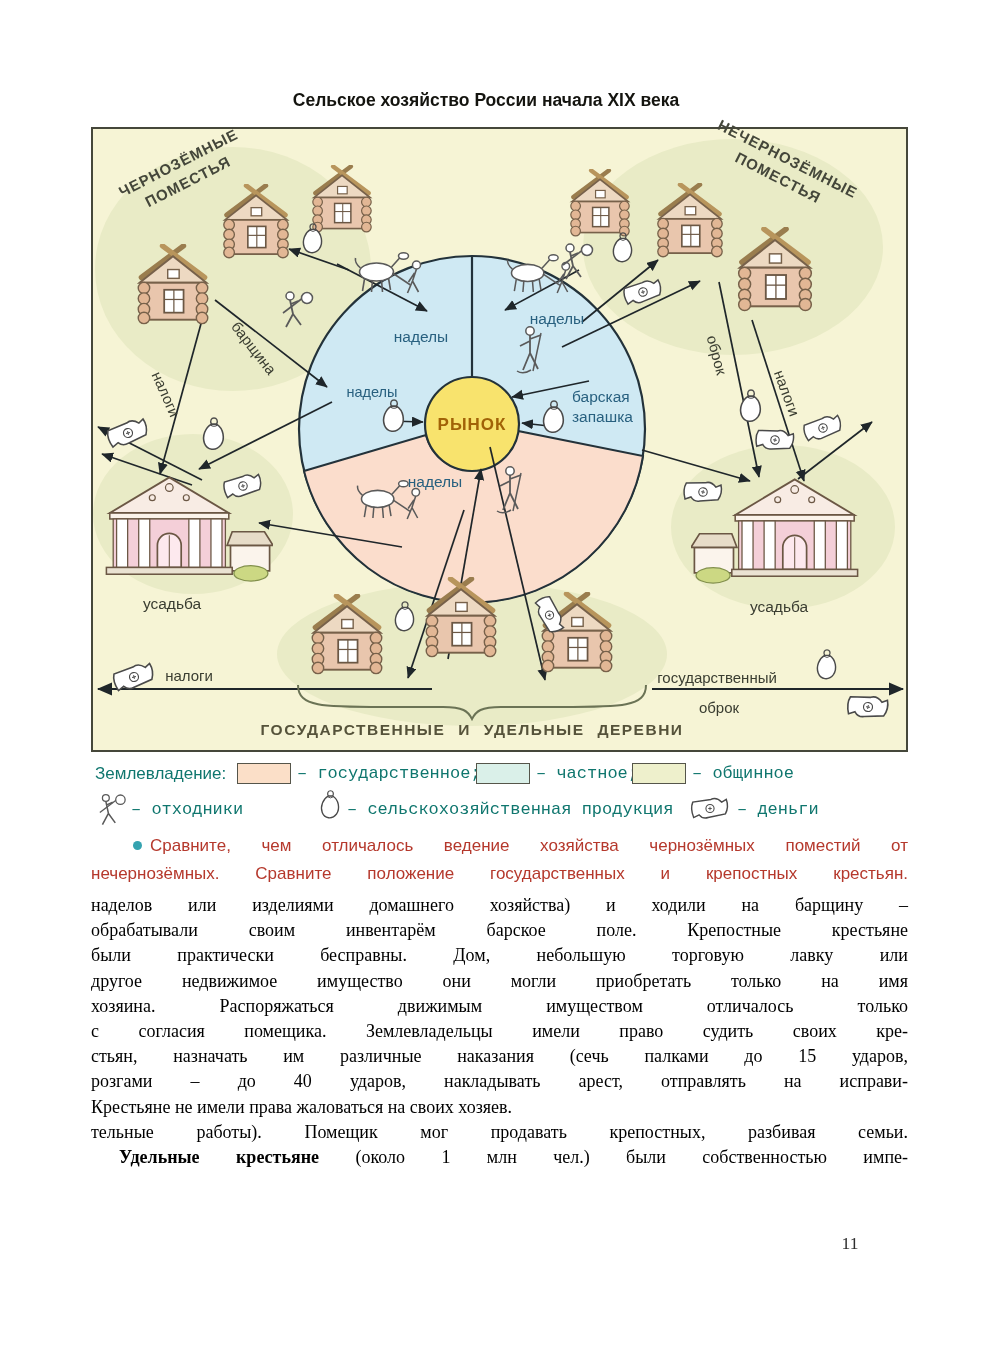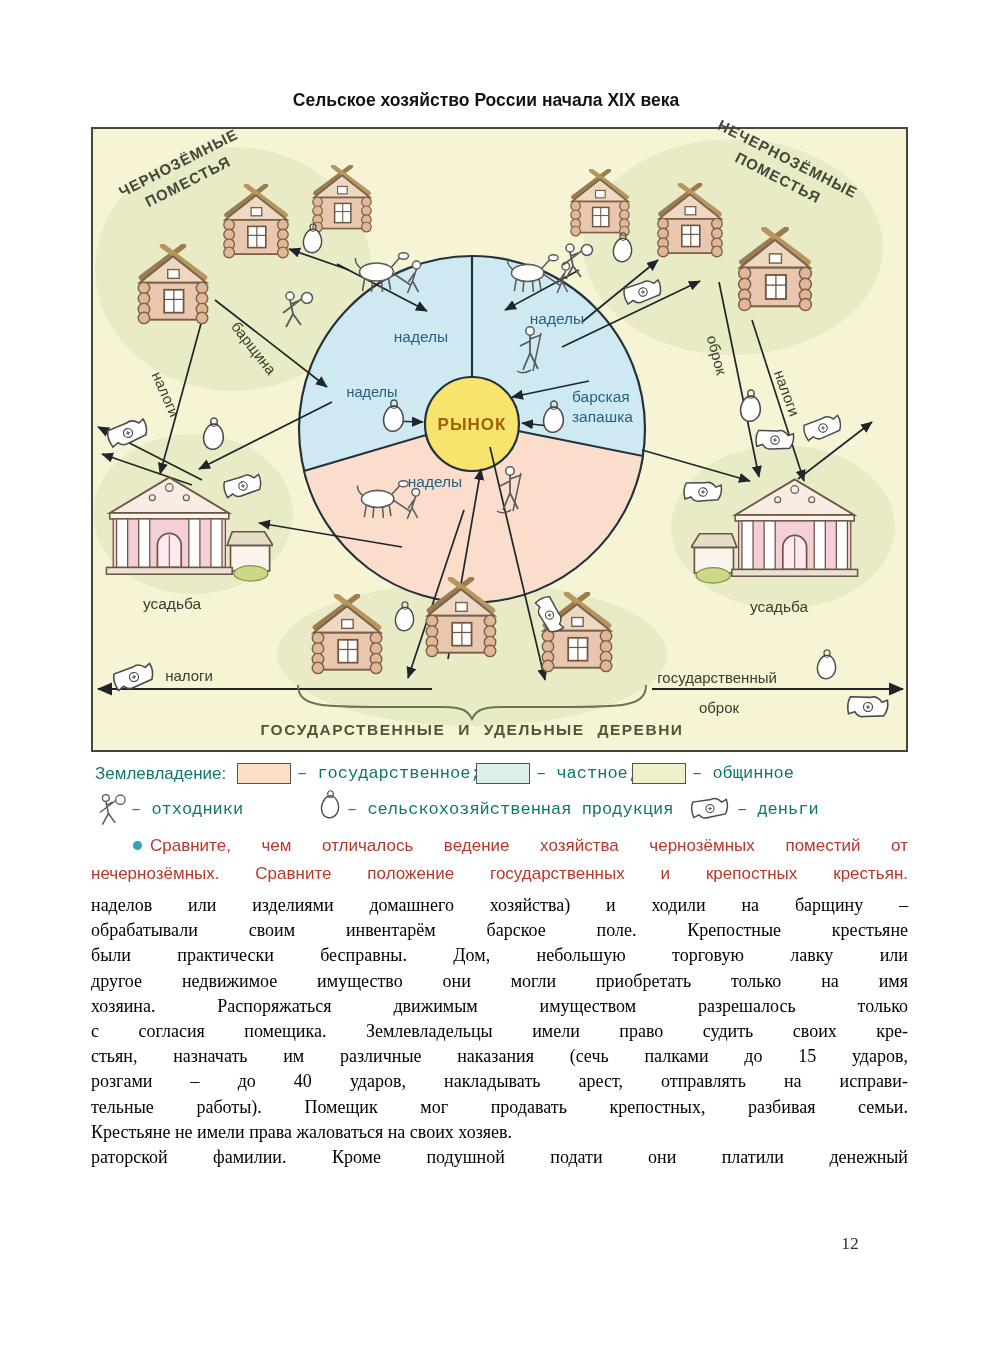--- a/index.html
+++ b/index.html
@@ -286,23 +286,23 @@
       <span>Сравните, чем отличалось ведение хозяйства чернозёмных поместий от</span>
     </div>
     <div class="q-line">нечернозёмных. Сравните положение государственных и крепостных крестьян.</div>
   </div>
 
   <div class="body-text">
       <div class="bline j">наделов или изделиями домашнего хозяйства) и ходили на барщину –</div>
       <div class="bline j">обрабатывали своим инвентарём барское поле. Крепостные крестьяне</div>
       <div class="bline j">были практически бесправны. Дом, небольшую торговую лавку или</div>
       <div class="bline j">другое недвижимое имущество они могли приобретать только на имя</div>
-      <div class="bline j">хозяина. Распоряжаться движимым имуществом разрешалось только</div>
+      <div class="bline j">хозяина. Распоряжаться движимым имуществом отличалось только</div>
       <div class="bline j">с согласия помещика. Землевладельцы имели право судить своих кре-</div>
       <div class="bline j">стьян, назначать им различные наказания (сечь палками до 15 ударов,</div>
       <div class="bline j">розгами – до 40 ударов, накладывать арест, отправлять на исправи-</div>
+      <div class="bline">Крестьяне не имели права жаловаться на своих хозяев.</div>
       <div class="bline j">тельные работы). Помещик мог продавать крепостных, разбивая семьи.</div>
-      <div class="bline">Крестьяне не имели права жаловаться на своих хозяев.</div>
-      <div class="bline j">раторской фамилии. Кроме подушной подати они платили денежный</div>
-    </div>
-
-  <div class="pagenum">12</div>
+      <div class="bline j ind"><b>Удельные крестьяне</b> (около 1 млн чел.) были собственностью импе-</div>
+    </div>
+
+  <div class="pagenum">11</div>
 </div>
 
 </body></html>

